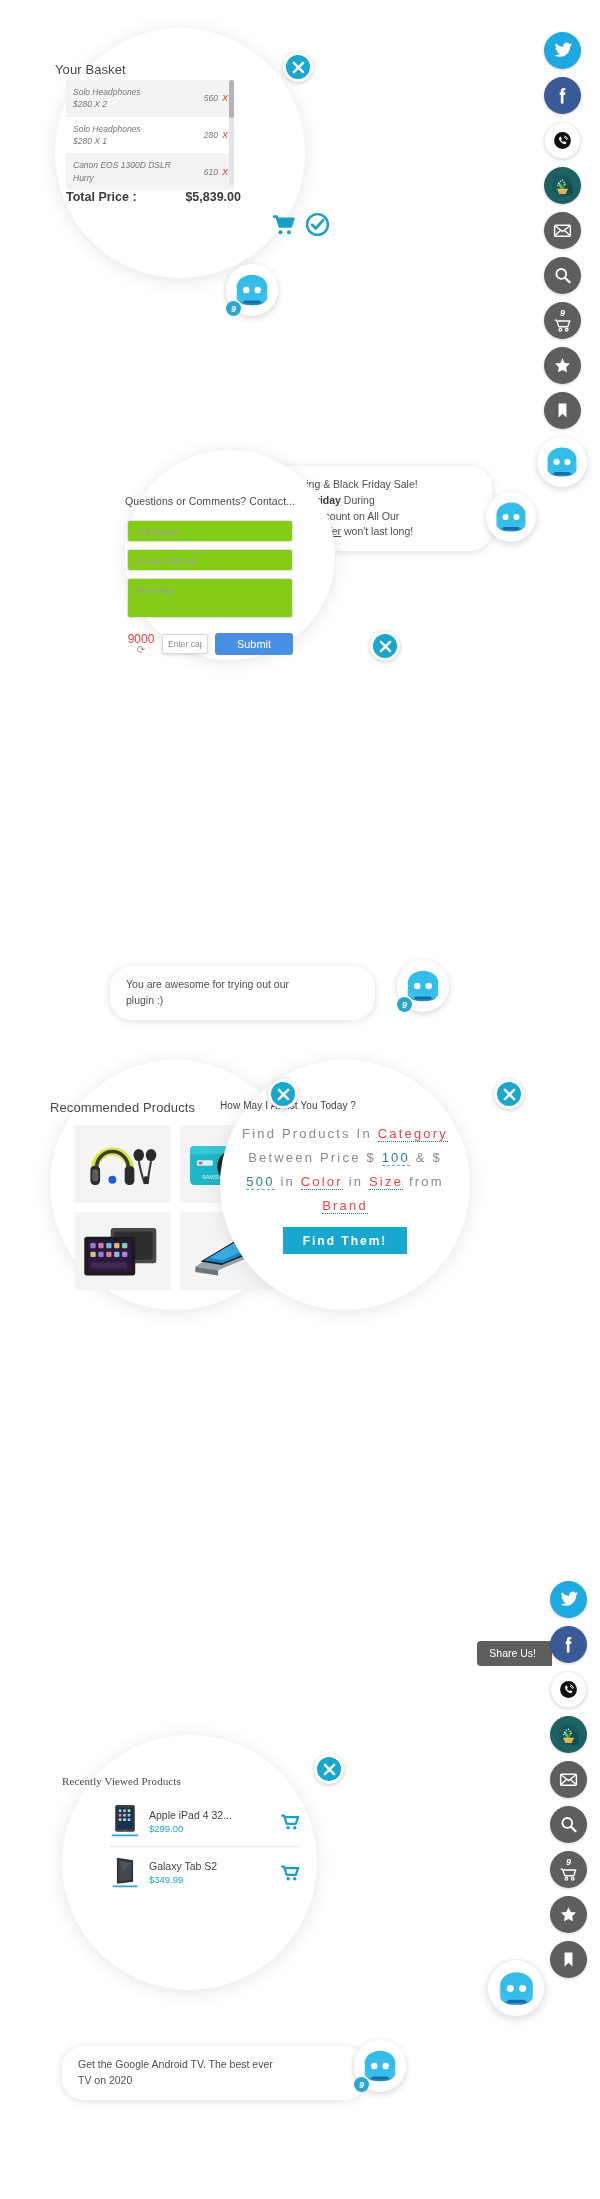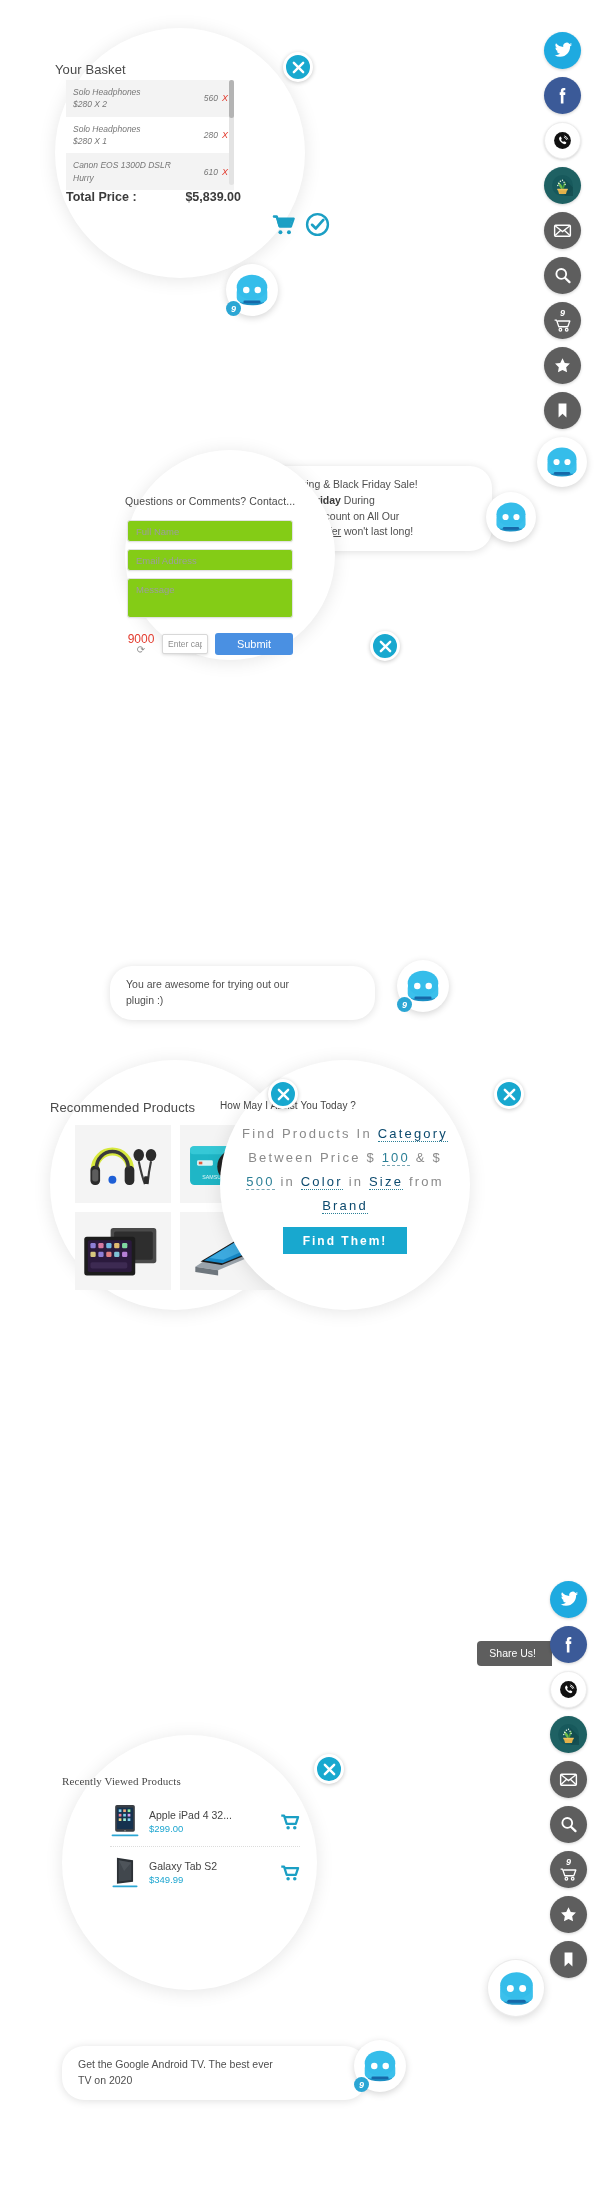--- a/index.html
+++ b/index.html
@@ -166,21 +166,21 @@
   .reco-cell svg { width: 92%; height: 92%; }
 
   
   #assist-panel { left: 220px; top: 1060px; width: 250px; height: 250px; }
   #assist-title { top: 1100px; font-size: 10px; color: #444; }
   .assist-body {
     position: absolute; left: 232px; top: 1122px; width: 226px;
     text-align: center; font-size: 13px; color: #8a8a8a;
     letter-spacing: 2.2px; line-height: 1.85;
   }
-  .dotted { color: #0c4a6e; border-bottom: 1px dotted #2b7f96; cursor: pointer; }
+  .dotted { color: #ef4444; border-bottom: 1px dotted #2b7f96; cursor: pointer; }
   .dashed { color: #2b7f96; border-bottom: 1px dashed #7ba8b5; cursor: pointer; }
   .find-btn {
     display: block; margin: 9px auto 0; width: 124px; height: 27px;
     background: #18a8cf; color: #fff; border: none;
     font-size: 12px; font-weight: bold; letter-spacing: 2px;
     font-family: "Liberation Sans", sans-serif; cursor: pointer;
   }
 
   
   #recent-panel { left: 62px; top: 1735px; width: 255px; height: 255px; }

